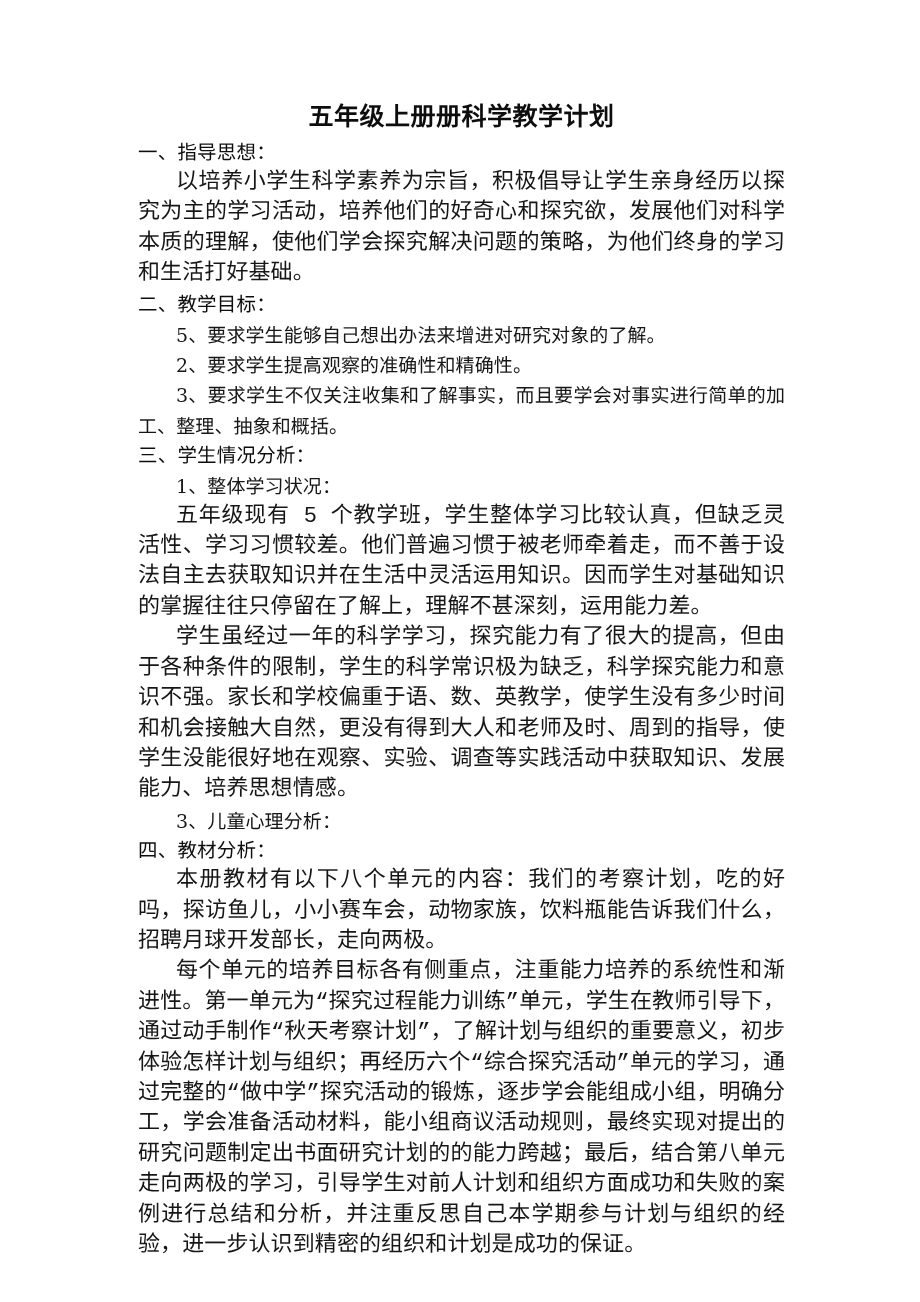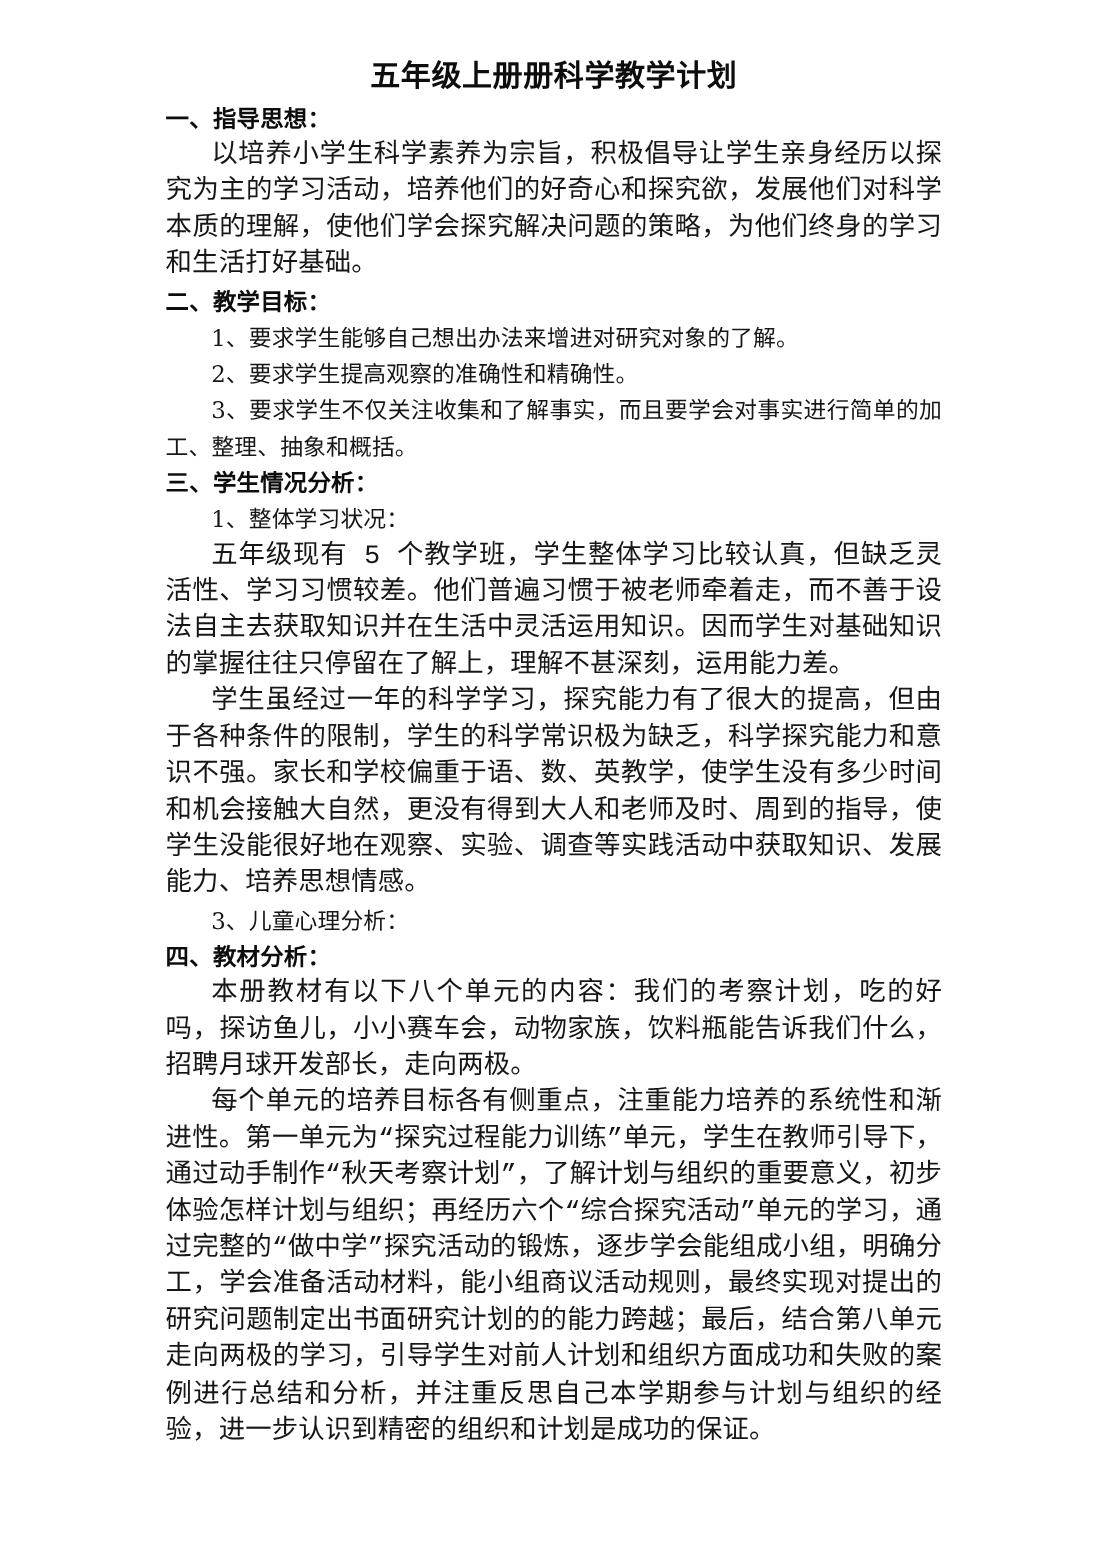--- a/index.html
+++ b/index.html
@@ -7,38 +7,38 @@
     margin: 0;
     padding: 0;
     background: #ffffff;
   }
   .page {
     position: relative;
     width: 920px;
     height: 1302px;
     background: #ffffff;
     box-sizing: border-box;
-    padding: 47px 135px 0 138px;
+    padding: 100px 135px 0 138px;
     overflow: hidden;
     font-family: "DejaVu Serif", "Liberation Serif", serif;
     color: #161616;
   }
   .doc-title {
     font-family: "DejaVu Sans", "Liberation Sans", sans-serif;
     font-weight: bold;
     font-size: 25px;
     line-height: 34px;
     text-align: center;
     letter-spacing: 0.5px;
     margin: 0 0 4px 0;
     color: #0d0d0d;
   }
   .section-heading {
     font-family: "DejaVu Sans", "Liberation Sans", sans-serif;
-    font-weight: bold;
+    font-weight: normal;
     font-size: 19.5px;
     line-height: 30px;
     margin: 0;
     text-align: left;
     letter-spacing: 0.2px;
     color: #0d0d0d;
   }
   .body-para {
     font-size: 22px;
     line-height: 30.4px;
@@ -69,21 +69,21 @@
 </style>
 </head>
 <body>
 
 <div class="page">
   <h1 class="doc-title">五年级上册册科学教学计划</h1>
   <div class="doc-body">
       <p class="section-heading">一、指导思想：</p>
       <p class="body-para">以培养小学生科学素养为宗旨，积极倡导让学生亲身经历以探究为主的学习活动，培养他们的好奇心和探究欲，发展他们对科学本质的理解，使他们学会探究解决问题的策略，为他们终身的学习和生活打好基础。</p>
       <p class="section-heading">二、教学目标：</p>
-      <p class="numbered-item">1、要求学生能够自己想出办法来增进对研究对象的了解。</p>
+      <p class="numbered-item">5、要求学生能够自己想出办法来增进对研究对象的了解。</p>
       <p class="numbered-item">2、要求学生提高观察的准确性和精确性。</p>
       <p class="numbered-item">3、要求学生不仅关注收集和了解事实，而且要学会对事实进行简单的加工、整理、抽象和概括。</p>
       <p class="section-heading">三、学生情况分析：</p>
       <p class="numbered-item">1、整体学习状况：</p>
       <p class="body-para">五年级现有 5 个教学班，学生整体学习比较认真，但缺乏灵活性、学习习惯较差。他们普遍习惯于被老师牵着走，而不善于设法自主去获取知识并在生活中灵活运用知识。因而学生对基础知识的掌握往往只停留在了解上，理解不甚深刻，运用能力差。</p>
       <p class="body-para">学生虽经过一年的科学学习，探究能力有了很大的提高，但由于各种条件的限制，学生的科学常识极为缺乏，科学探究能力和意识不强。家长和学校偏重于语、数、英教学，使学生没有多少时间和机会接触大自然，更没有得到大人和老师及时、周到的指导，使学生没能很好地在观察、实验、调查等实践活动中获取知识、发展能力、培养思想情感。</p>
       <p class="numbered-item">3、儿童心理分析：</p>
       <p class="section-heading">四、教材分析：</p>
       <p class="body-para">本册教材有以下八个单元的内容：我们的考察计划，吃的好吗，探访鱼儿，小小赛车会，动物家族，饮料瓶能告诉我们什么，招聘月球开发部长，走向两极。</p>
       <p class="body-para">每个单元的培养目标各有侧重点，注重能力培养的系统性和渐进性。第一单元为“探究过程能力训练”单元，学生在教师引导下，通过动手制作“秋天考察计划”，了解计划与组织的重要意义，初步体验怎样计划与组织；再经历六个“综合探究活动”单元的学习，通过完整的“做中学”探究活动的锻炼，逐步学会能组成小组，明确分工，学会准备活动材料，能小组商议活动规则，最终实现对提出的研究问题制定出书面研究计划的的能力跨越；最后，结合第八单元走向两极的学习，引导学生对前人计划和组织方面成功和失败的案例进行总结和分析，并注重反思自己本学期参与计划与组织的经验，进一步认识到精密的组织和计划是成功的保证。</p>

